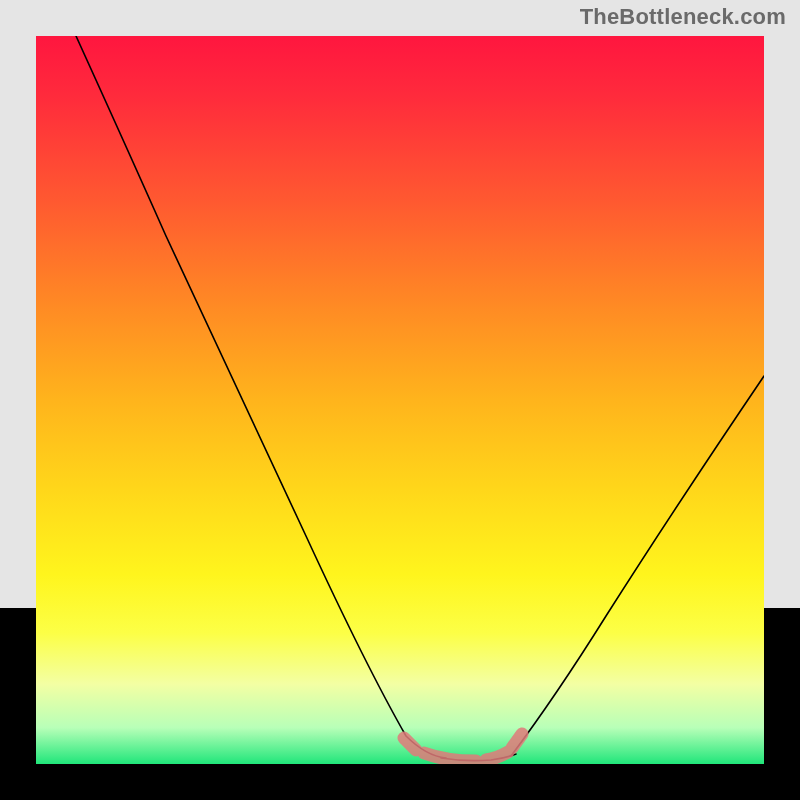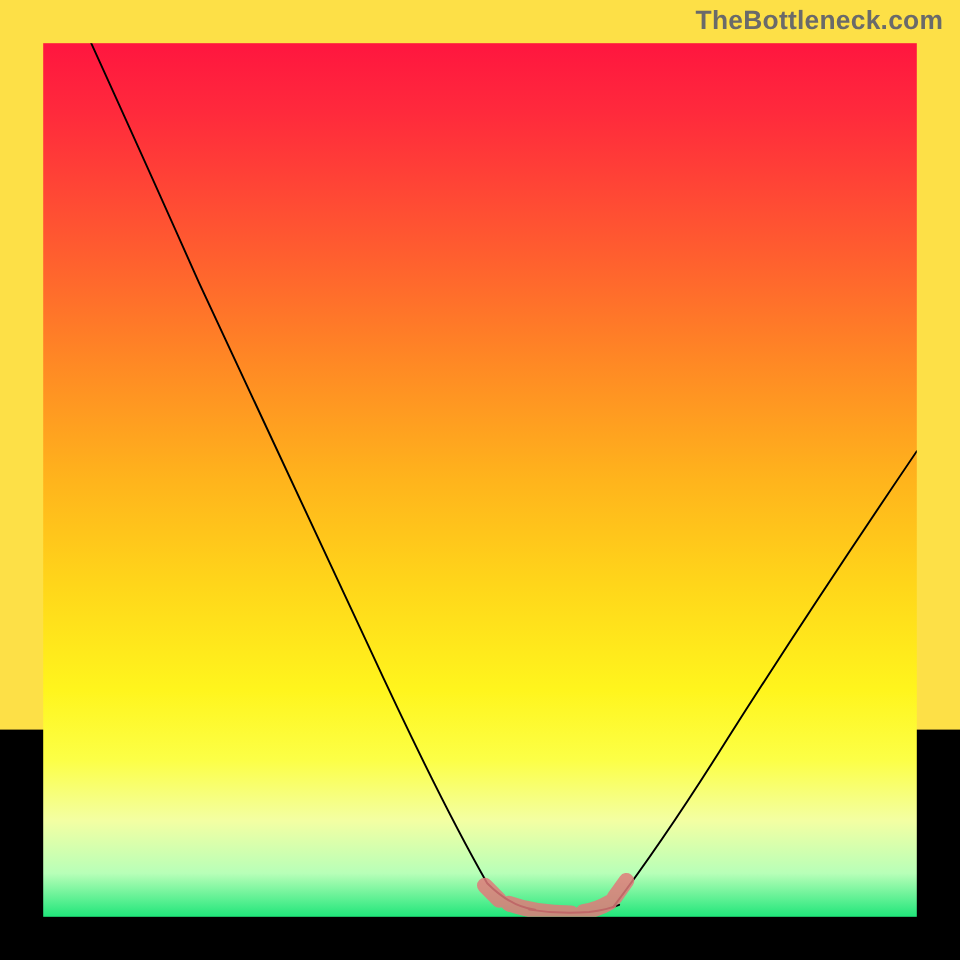--- a/index.html
+++ b/index.html
@@ -8,21 +8,21 @@
     width: 800px;
     height: 800px;
     background: #000;
     overflow: hidden;
     font-family: Arial, Helvetica, sans-serif;
   }
   .frame {
     position: relative;
     width: 800px;
     height: 608px;
-    background: #fde047;
+    background: #e5e5e5;
   }
   .watermark {
     position: absolute;
     top: 4px;
     right: 14px;
     color: #6a6a6a;
     font-size: 22px;
     font-weight: 600;
     letter-spacing: 0.2px;
     z-index: 10;

